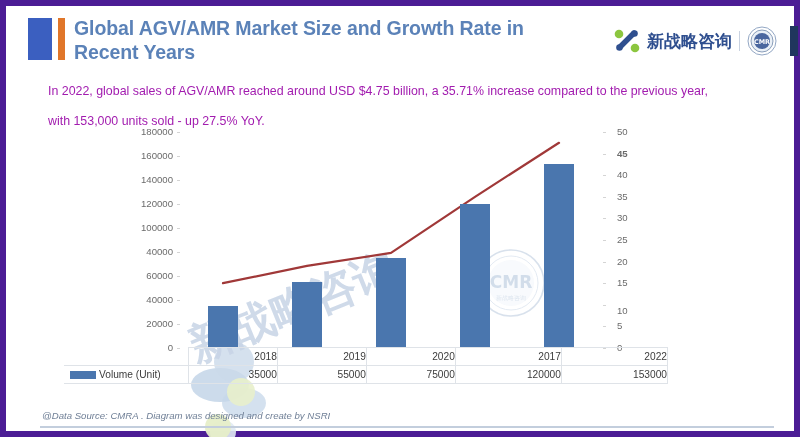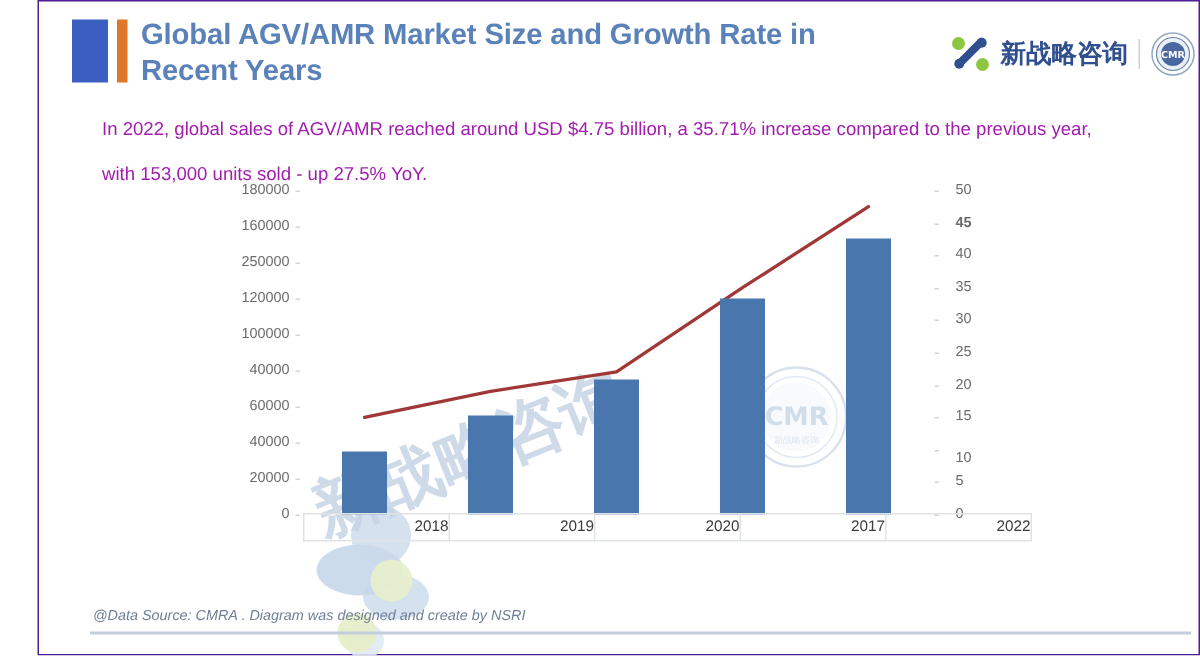--- a/index.html
+++ b/index.html
@@ -8,23 +8,22 @@
   }
   body {
     width: 800px; height: 437px;
     font-family: "Liberation Sans", sans-serif;
     overflow: hidden;
     position: relative;
   }
   #slide {
     position: absolute; inset: 0;
     background: #ffffff;
-    border: 1px solid #4c1d95;
+    border: 6px solid #4c1d95;
     box-sizing: border-box;
-    margin-left: 25px;
   }
 
   
   #header {
     position: absolute; left: 0; top: 0; width: 800px; height: 64px;
   }
   .accent-block {
     position: absolute; left: 22px; top: 12px;
     width: 24px; height: 42px;
     background: #3b5fc0;
@@ -232,21 +231,21 @@
         <div class="axis-label" style="left: -60px; top: 162px;">40000</div>
         <div class="tick-mark" style="left: -4px; top: 168px;"></div>
         <div class="axis-label" style="left: -60px; top: 138px;">60000</div>
         <div class="tick-mark" style="left: -4px; top: 144px;"></div>
         <div class="axis-label" style="left: -60px; top: 114px;">40000</div>
         <div class="tick-mark" style="left: -4px; top: 120px;"></div>
         <div class="axis-label" style="left: -60px; top: 90px;">100000</div>
         <div class="tick-mark" style="left: -4px; top: 96px;"></div>
         <div class="axis-label" style="left: -60px; top: 66px;">120000</div>
         <div class="tick-mark" style="left: -4px; top: 72px;"></div>
-        <div class="axis-label" style="left: -60px; top: 42px;">250000</div>
+        <div class="axis-label" style="left: -60px; top: 42px;">140000</div>
         <div class="tick-mark" style="left: -4px; top: 48px;"></div>
         <div class="axis-label" style="left: -60px; top: 18px;">160000</div>
         <div class="tick-mark" style="left: -4px; top: 24px;"></div>
         <div class="axis-label" style="left: -60px; top: -6px;">180000</div>
         <div class="tick-mark" style="left: -4px; top: 0px;"></div>
         <div class="axis-label right" style="left: 436px; top: 210px;">0</div>
         <div class="tick-mark" style="left: 422px; top: 216px;"></div>
         <div class="axis-label right" style="left: 436px; top: 188.4px;">5</div>
         <div class="tick-mark" style="left: 422px; top: 194.4px;"></div>
         <div class="axis-label right" style="left: 436px; top: 173px;">10</div>
@@ -278,19 +277,29 @@
   <table id="data-table">
     <tbody>
       <tr>
         <td class="corner"></td>
       <td>2018</td>
           <td>2019</td>
           <td>2020</td>
           <td>2017</td>
           <td>2022</td>
         </tr>
+      <tr>
+        <td class="legend-cell">
+          <span class="swatch-bar"></span><span>Volume (Unit)</span>
+        </td>
+      <td>35000</td>
+          <td>55000</td>
+          <td>75000</td>
+          <td>120000</td>
+          <td>153000</td>
+        </tr>
     </tbody>
   </table>
 
   <div id="footer-note">@Data Source:  CMRA . Diagram was designed and create by NSRI</div>
   <div id="footer-rule"></div>
 
 </div>
 
 </body></html>

